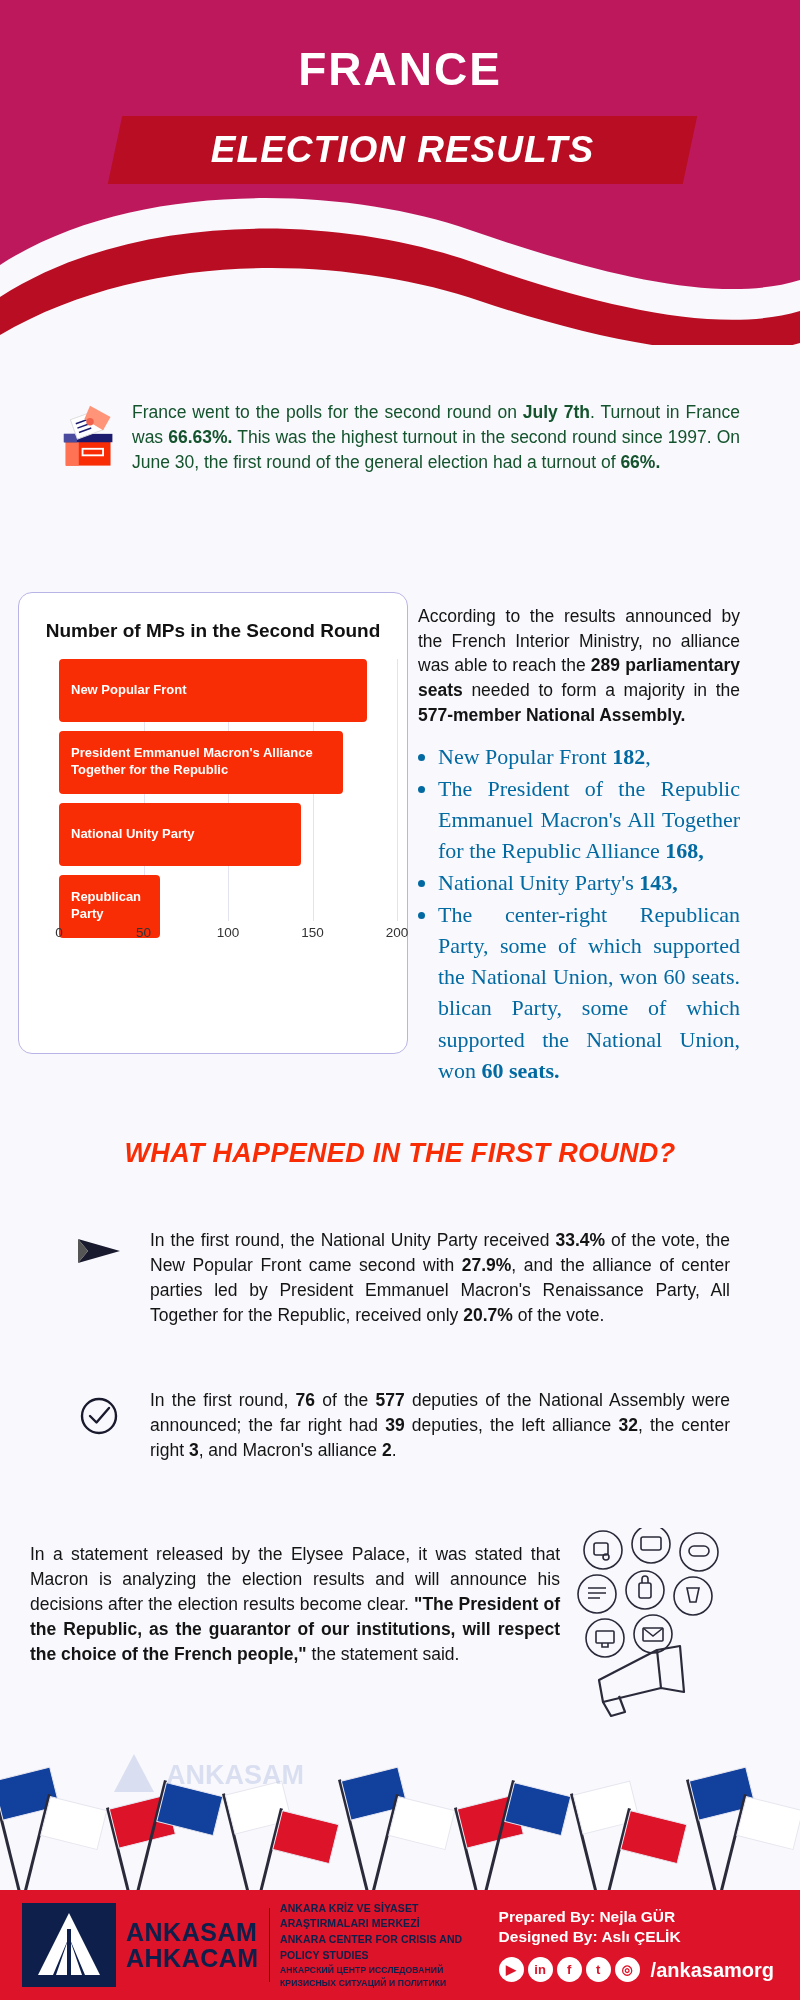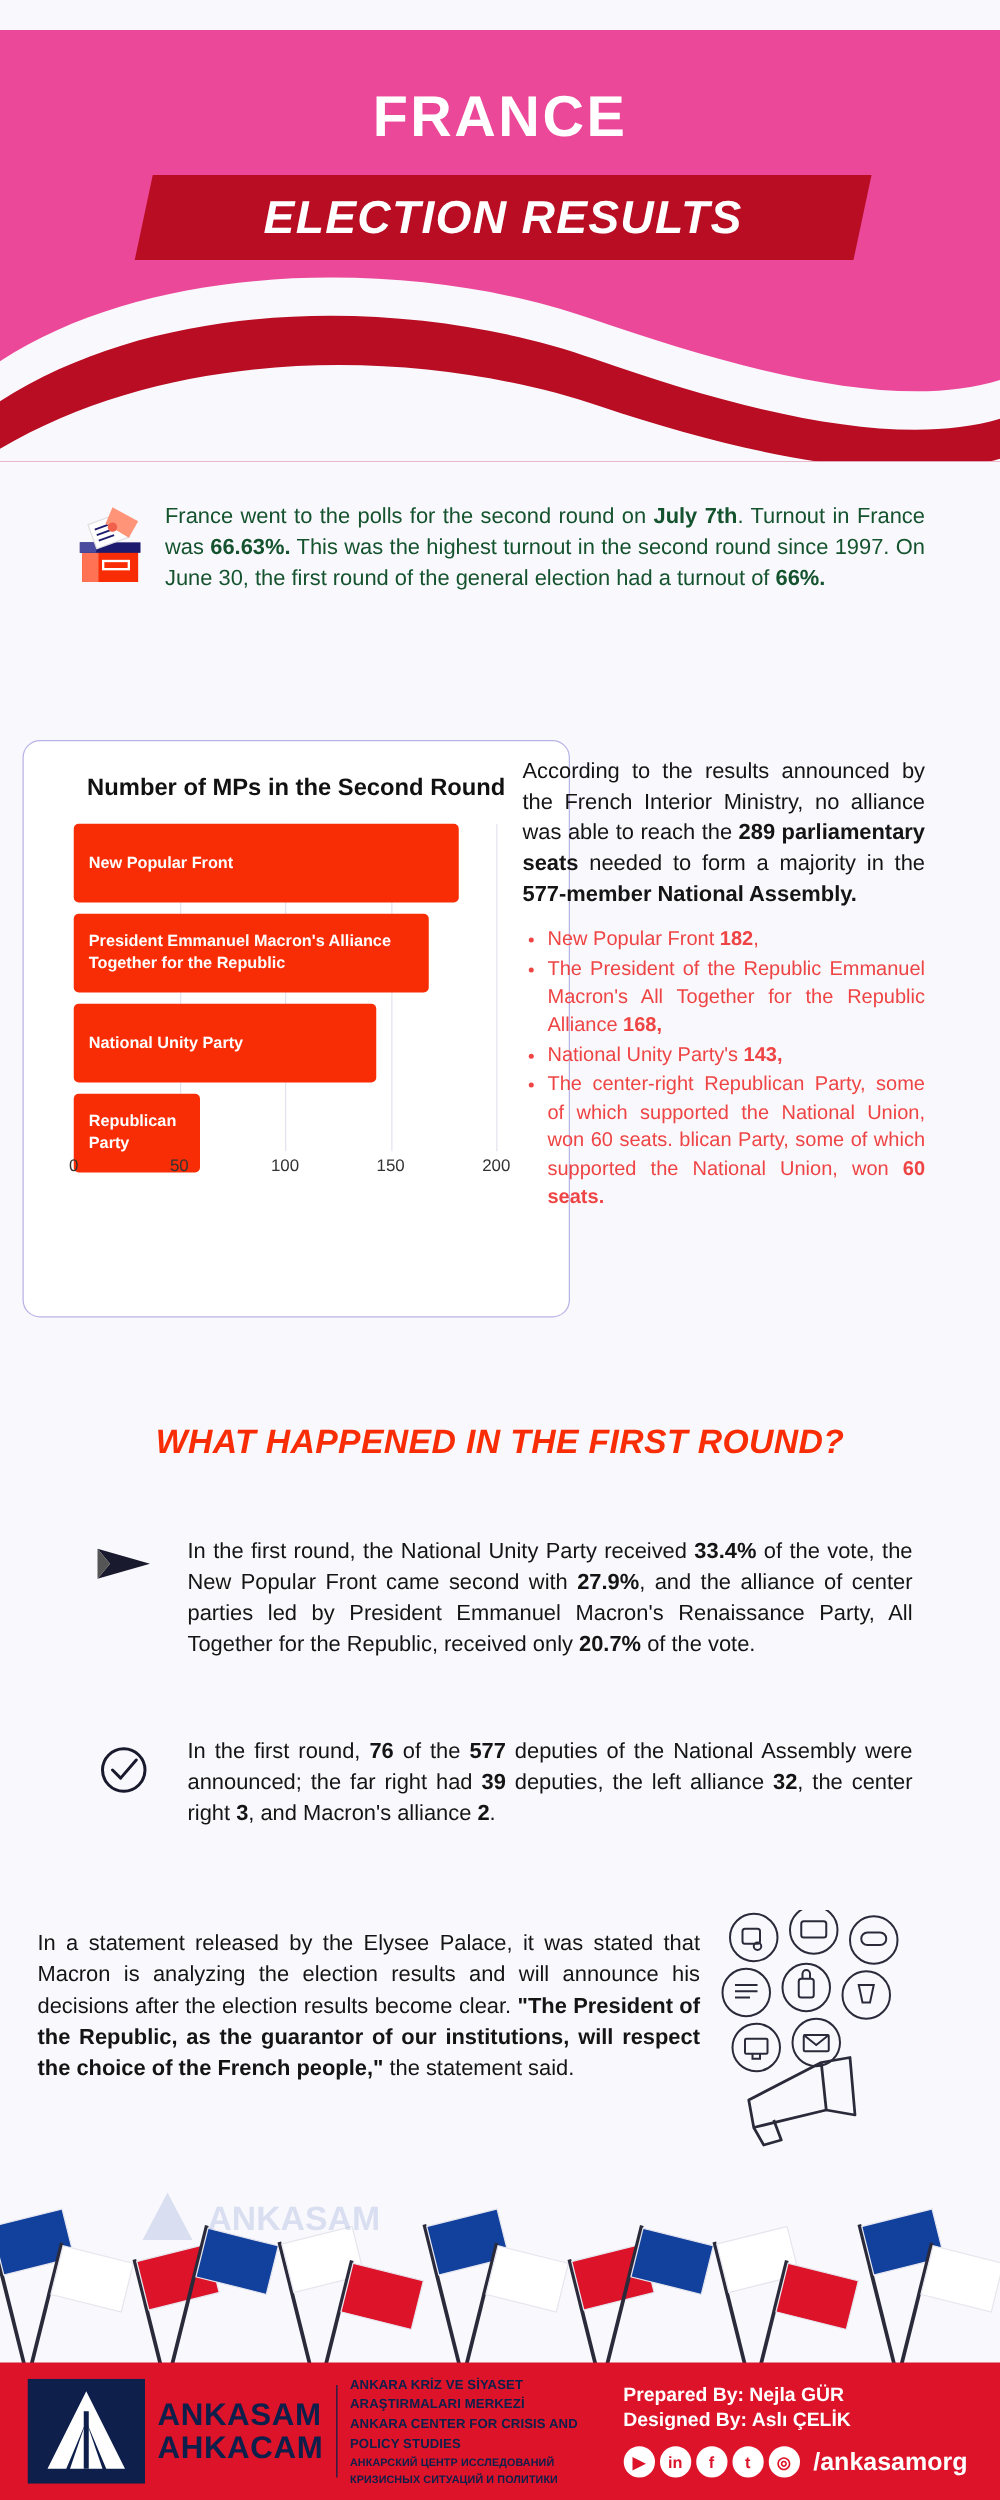--- a/index.html
+++ b/index.html
@@ -8,21 +8,21 @@
     font-family:"Liberation Sans", sans-serif;
     background:#f8f8fd;
     position:relative;
     overflow:hidden;
   }
   .page { position:relative; width:800px; height:2000px; background:#f8f8fd; }
 
   
   .header {
     position:absolute; top:0; left:0; width:800px; height:345px;
-    background:#ec4899; overflow:hidden;margin-top:24px;
+    background:#be185d; overflow:hidden;
   }
   .header-title {
     position:absolute; top:42px; left:0; width:800px;
     text-align:center; color:#fff;
     font-size:46px; font-weight:bold; letter-spacing:2px;
   }
   .banner {
     position:absolute; top:116px; left:115px; width:575px; height:68px;
     background:#b80d22;
     transform:skewX(-12deg);
@@ -41,21 +41,21 @@
     display:flex; gap:14px; align-items:flex-start;
   }
   .ballot-icon { width:56px; flex:0 0 56px; margin-top:4px; }
   .intro-text {
     font-size:17.5px; line-height:1.42; color:#14532d;
     text-align:justify; flex:1;
   }
 
   
   .chart-card {
-    position:absolute; top:592px; left:18px; width:438px; height:462px;
+    position:absolute; top:592px; left:18px; width:390px; height:462px;
     background:#ffffff; border:1.5px solid #b9b4e6; border-radius:14px;
   }
   .chart-title {
     margin:26px 26px 0 26px; text-align:center;
     font-size:19px; font-weight:bold; color:#111; line-height:1.25;
   }
   .legend { display:flex; align-items:center; gap:13px; margin:18px 0 0 26px; }
   .legend-dot { width:19px; height:19px; border-radius:50%; background:#f92d05; }
   .legend-label { font-size:14.5px; color:#333; }
   .plot { position:relative; margin:16px 12px 0 40px; height:290px; }
@@ -69,21 +69,21 @@
   .bar-label {
     color:#fff; font-size:13px; font-weight:bold;
     padding-left:12px; line-height:1.3; padding-right:6px;
   }
   .xaxis { position:absolute; left:0; right:0; bottom:0; height:26px; }
   .xtick { position:absolute; top:2px; font-size:13.5px; color:#333; transform:translateX(-50%); }
 
   
   .right-col { position:absolute; top:604px; left:418px; width:322px; }
   .right-para { font-size:17.5px; line-height:1.41; color:#141414; text-align:justify; }
-  .right-list { margin:14px 0 0 20px; font-size:16px; line-height:1.41; color:#ef4444; text-align:justify; }
+  .right-list { margin:14px 0 0 20px; font-size:22px; line-height:1.41; color:#0369a1; text-align:justify;font-family:Liberation Serif, serif; }
   .right-list li { margin-bottom:1px; }
 
   
   .fr-heading {
     position:absolute; top:1138px; left:0; width:800px; text-align:center;
     color:#f92d05; font-size:27px; font-weight:bold; font-style:italic;
     letter-spacing:0.3px;
   }
 
   

